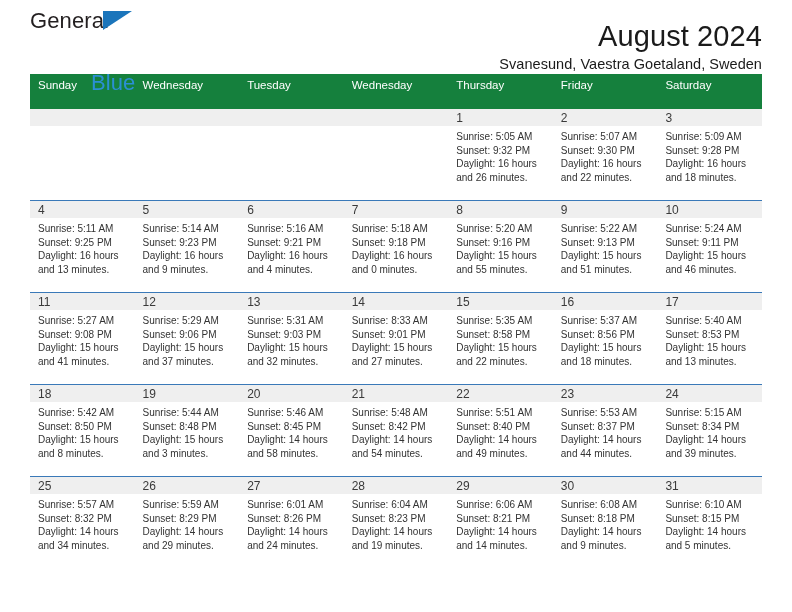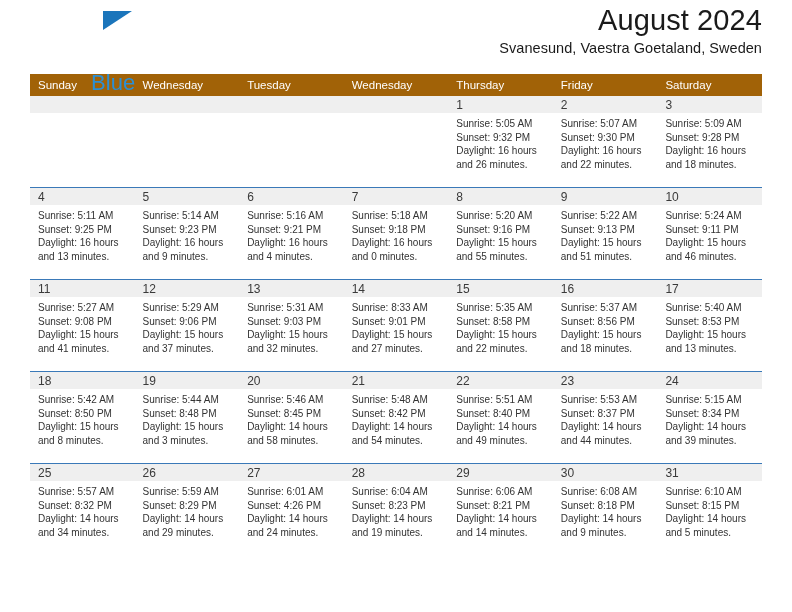--- a/index.html
+++ b/index.html
@@ -62,21 +62,21 @@
     left: 61px;
     top: 22px;
     font-size: 22px;
     color: #2b8fd4;
     letter-spacing: 0.1px;
     margin-top: 40px;
   }
 
   .title-block {
     text-align: right;
-    padding-top: 4px;
+    padding-top: 20px;
   }
   .cal-title {
     font-size: 29px;
     font-weight: normal;
     color: #1a1a1a;
     line-height: 1.12;
     letter-spacing: 0.1px;
   }
   .cal-subtitle {
     font-size: 14.5px;
@@ -86,26 +86,26 @@
   }
 
   
   .calendar {
     width: 732px;
     border-collapse: collapse;
     table-layout: fixed;
   }
 
   .calendar th {
-    background: #a16207;
+    background: #15803d;
     color: #ffffff;
     font-weight: normal;
     font-size: 11.5px;
     text-align: left;
-    padding: 5px 0 5px 8px;
+    padding: 5px 0 18px 8px;
     height: 19px;
     box-sizing: border-box;
     border: none;
   }
 
   .calendar td {
     vertical-align: top;
     padding: 0;
     height: 91px;
     border: none;
@@ -139,20 +139,21 @@
   }
 </style>
 </head>
 <body>
 
 <div class="page">
 
   <div class="header">
 
     <div class="brand">
+      <span class="brand-general">General</span>
       <span class="brand-triangle"></span>
       <span class="brand-blue">Blue</span>
     </div>
 
     <div class="title-block">
       <div class="cal-title">August 2024</div>
       <div class="cal-subtitle">Svanesund, Vaestra Goetaland, Sweden</div>
     </div>
 
   </div>
@@ -422,21 +423,21 @@
               <div>Sunrise: 5:59 AM</div>
               <div>Sunset: 8:29 PM</div>
               <div>Daylight: 14 hours</div>
               <div>and 29 minutes.</div>
             </div>
           </td>
           <td>
             <div class="daynum-strip">27</div>
             <div class="cell-body">
               <div>Sunrise: 6:01 AM</div>
-              <div>Sunset: 4:26 PM</div>
+              <div>Sunset: 8:26 PM</div>
               <div>Daylight: 14 hours</div>
               <div>and 24 minutes.</div>
             </div>
           </td>
           <td>
             <div class="daynum-strip">28</div>
             <div class="cell-body">
               <div>Sunrise: 6:04 AM</div>
               <div>Sunset: 8:23 PM</div>
               <div>Daylight: 14 hours</div>

